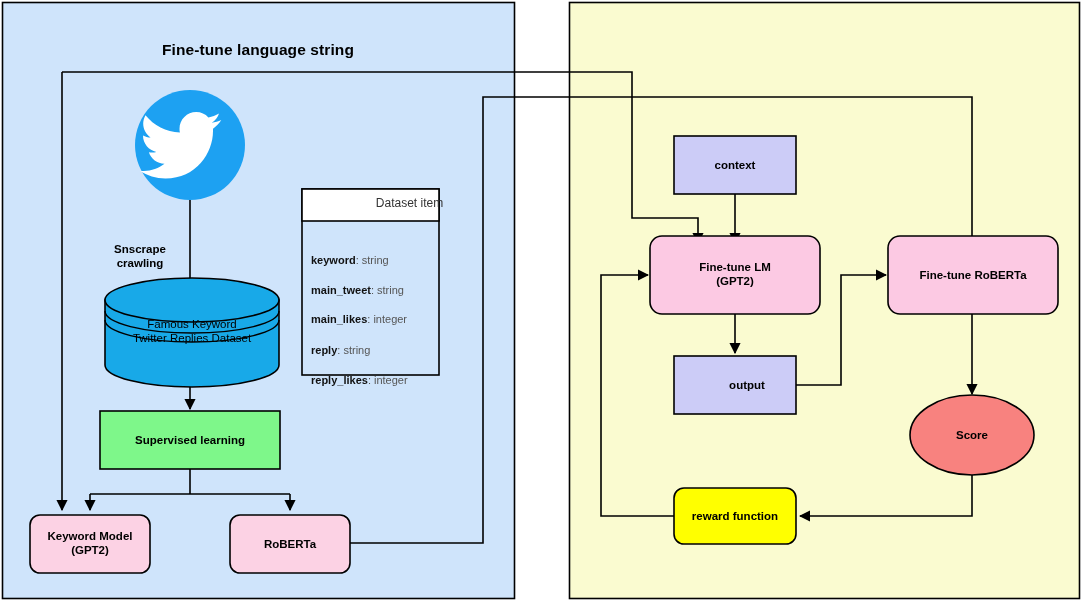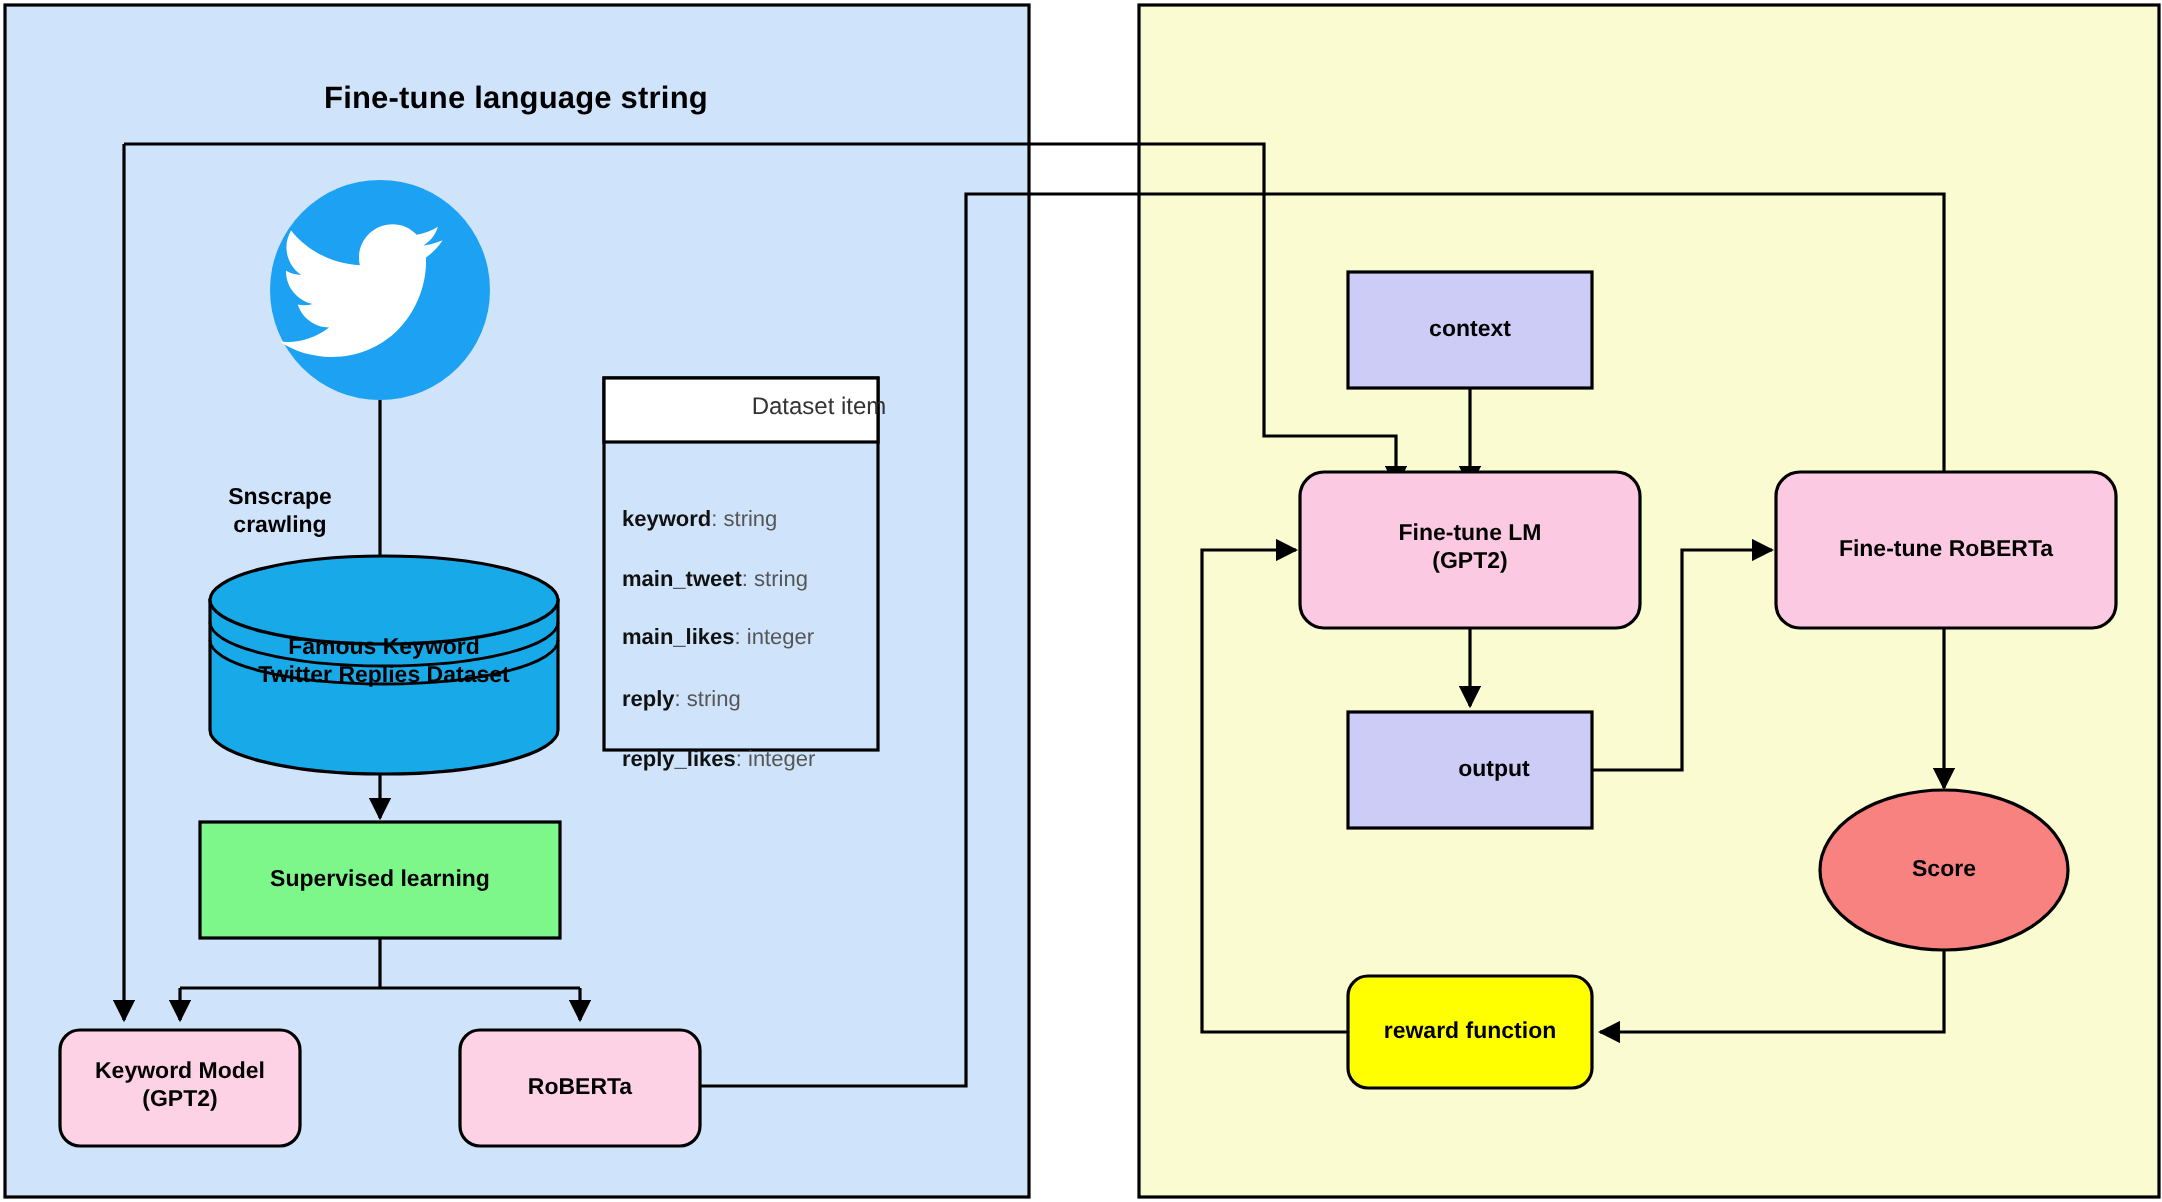--- a/index.html
+++ b/index.html
@@ -39,21 +39,21 @@
     font-size: 15.5px;
     font-weight: bold;
     letter-spacing: 0.1px;
   }
   .node-lbl {
     font-size: 11.5px;
     font-weight: bold;
   }
   .db-lbl {
     font-size: 11.5px;
-    font-weight: bold;
+    font-weight: normal;
   }
   .edge-lbl {
     font-size: 11.5px;
     font-weight: bold;
   }
   .ds-title {
     font-size: 12px;
     font-weight: normal;
     color: #333333;
   }

